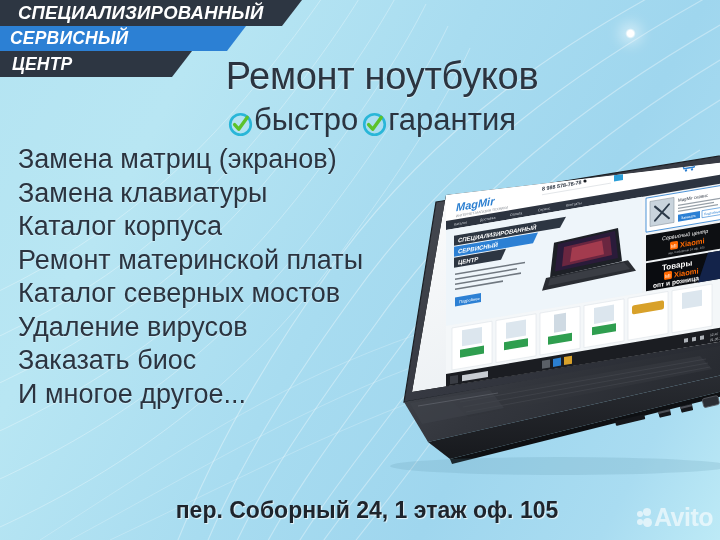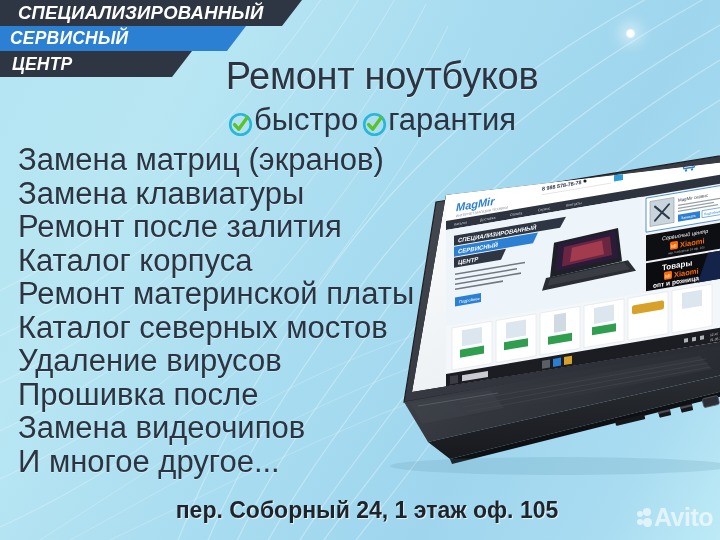--- a/index.html
+++ b/index.html
@@ -117,21 +117,21 @@
   .sub-word { margin-right: 4px; }
 
   
   .services {
     position: absolute;
     left: 18px;
     top: 143px;
     width: 360px;
   }
   .service-item {
-    font-size: 31px;
+    font-size: 27px;
     color: #2b3440;
     line-height: 33.5px;
     white-space: nowrap;
     text-shadow: 0 1px 0 rgba(255,255,255,0.35);
   }
 
   
   .address {
     position: absolute;
     left: 0;
@@ -453,27 +453,25 @@
         <circle cx="12.5" cy="12.5" r="10.3" fill="none" stroke="#29b6d8" stroke-width="2.6"></circle>
         <path d="M6.6,12.6 L10.7,17.2 L19.2,5.4" fill="none" stroke="#5cc22a" stroke-width="3.4" stroke-linecap="round" stroke-linejoin="round"></path>
       </svg>
     </span>
     <span>гарантия</span>
   </div>
 
   <div class="services">
     <div class="service-item">Замена матриц (экранов)</div>
     <div class="service-item">Замена клавиатуры</div>
-    <div class="service-item">Ремонт после залития</div>
     <div class="service-item">Каталог корпуса</div>
     <div class="service-item">Ремонт материнской платы</div>
     <div class="service-item">Каталог северных мостов</div>
     <div class="service-item">Удаление вирусов</div>
-    <div class="service-item">Прошивка после</div>
-    <div class="service-item">Замена видеочипов</div>
+    <div class="service-item">Заказать биос</div>
     <div class="service-item">И многое другое...</div>
   </div>
 
   <div class="address">пер. Соборный 24, 1 этаж оф. 105</div>
 
   <div class="watermark">
     <span class="wm-dots">
       <i></i>
         <i></i>
         <i></i>

